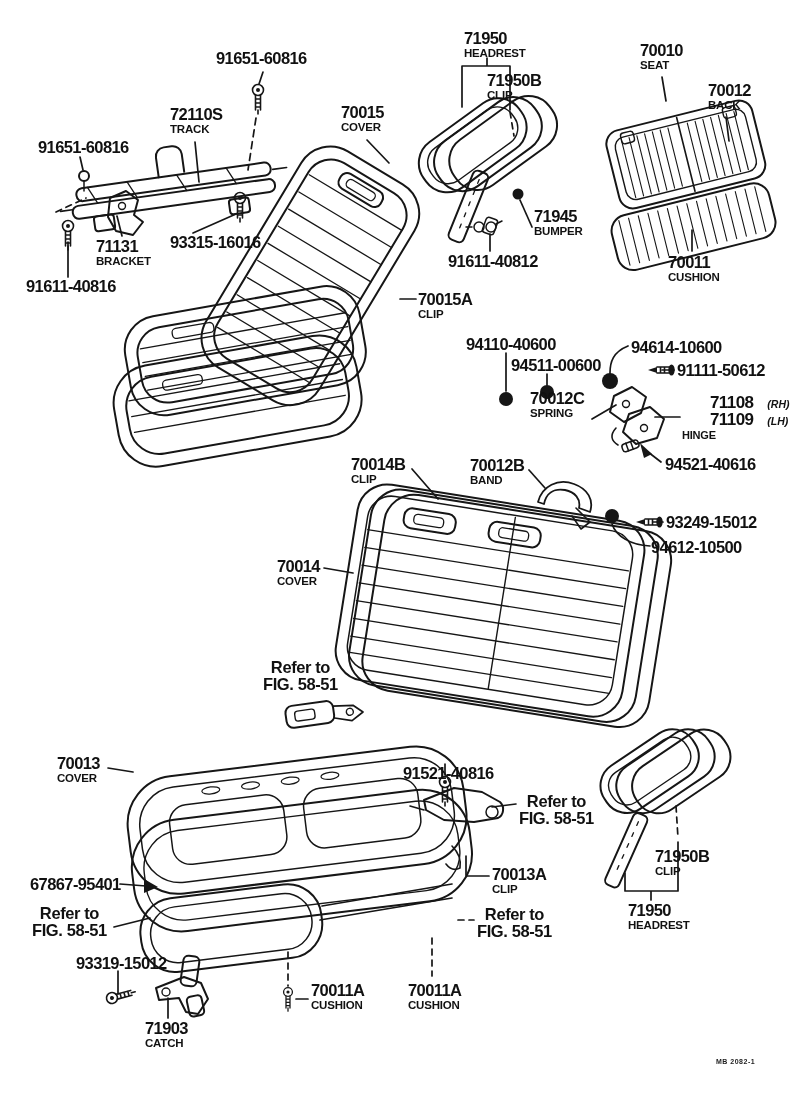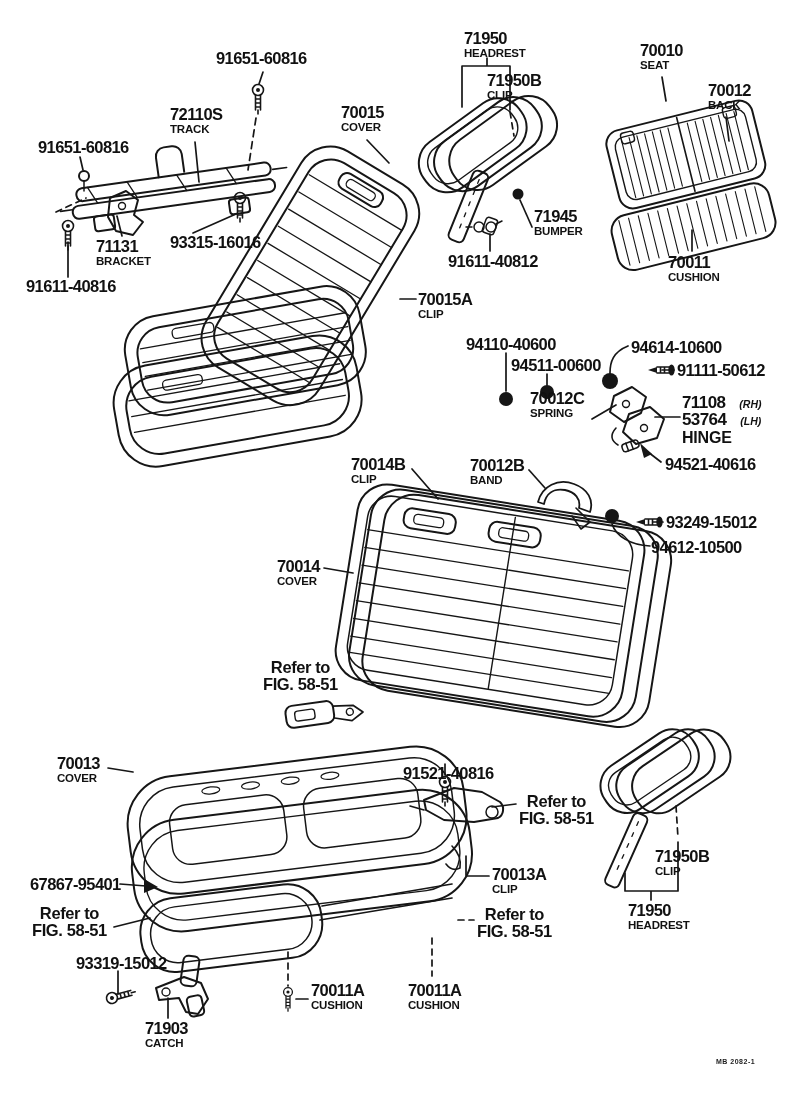--- a/index.html
+++ b/index.html
@@ -7,24 +7,24 @@
     position:relative;width:800px;height:1094px;background:#ffffff;
     font-family:"Liberation Sans", sans-serif;color:#151515;overflow:hidden;
   }
   #art{position:absolute;left:0;top:0;}
   .lbl{position:absolute;line-height:1;white-space:nowrap;color:#111;}
   .num{display:block;font-size:16.5px;font-weight:700;letter-spacing:-0.6px;}
   .sub{display:block;font-size:11.5px;font-weight:700;letter-spacing:-0.2px;margin-top:1px;}
   .refer{position:absolute;line-height:1.05;color:#111;text-align:center;}
   .refer span{display:block;font-size:16.5px;font-weight:700;letter-spacing:-0.4px;}
   .hingeblk{position:absolute;color:#111;}
-  .hrow{display:flex;align-items:baseline;line-height:1;}
+  .hrow{display:flex;align-items:baseline;line-height:1;margin-left:28px;}
   .hrow .num{font-size:17px;}
   .hrow .side{font-size:10.5px;font-weight:700;margin-left:14px;font-style:italic;}
-  .hingeblk .sub{font-size:16px;}
+  .hingeblk .sub{font-size:11px;}
   .footer-code{position:absolute;font-size:7px;font-weight:700;letter-spacing:0.5px;color:#222;}
 </style>
 </head>
 <body>
 
 <div id="canvas">
 
 <svg id="art" width="800" height="1094" viewBox="0 0 800 1094">
   <defs>
     <g id="sv" stroke="#161616" fill="none" stroke-width="1.6">
@@ -347,21 +347,21 @@
   <div class="lbl" style="left:530px;top:390px">
     <span class="num">70012C</span>
     <span class="sub">SPRING</span>
   </div>
   <div class="hingeblk" style="left:682px;top:394px">
     <div class="hrow">
       <span class="num">71108</span>
       <span class="side">(RH)</span>
     </div>
     <div class="hrow">
-      <span class="num">53764</span>
+      <span class="num">71109</span>
       <span class="side">(LH)</span>
     </div>
     <span class="sub">HINGE</span>
   </div>
   <div class="lbl" style="left:665px;top:456px">
     <span class="num">94521-40616</span>
   </div>
   <div class="lbl" style="left:351px;top:456px">
     <span class="num">70014B</span>
     <span class="sub">CLIP</span>

